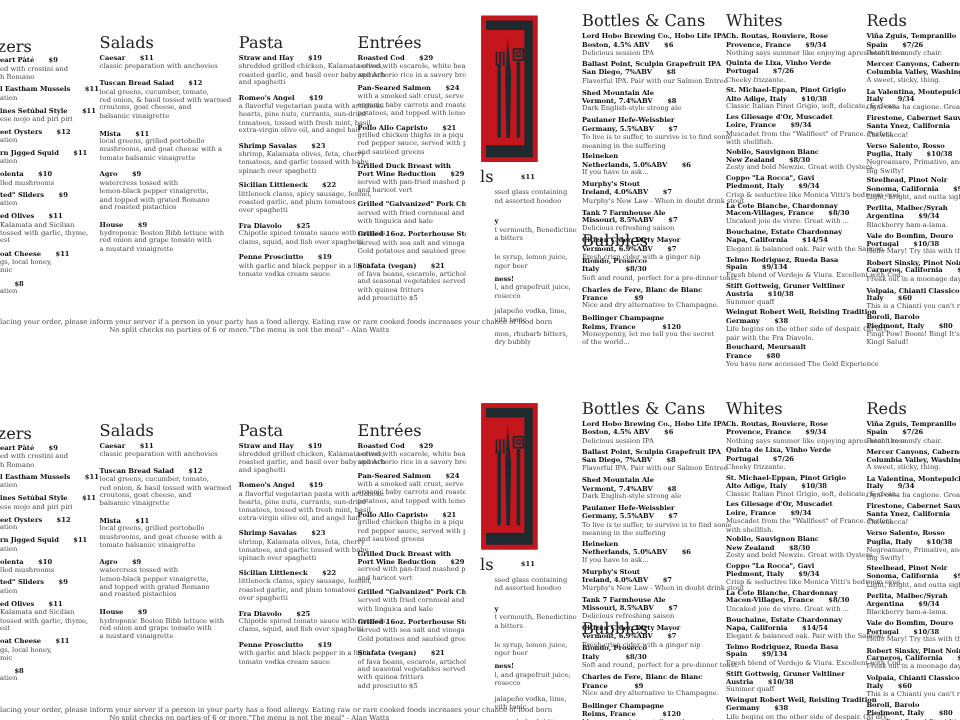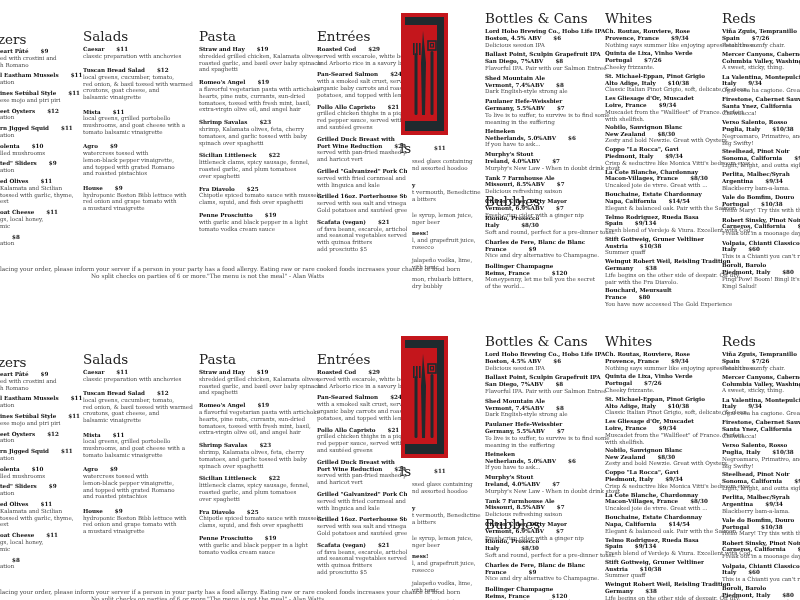--- a/index.html
+++ b/index.html
@@ -18,21 +18,21 @@
   .item .pr { font-weight: bold; color: #111; margin-left: 12px; }
   .item .ds { color: #444; display: block; }
   .item .ln2 { font-weight: bold; color: #111; display: block; }
   .footer { position: absolute; font-size: 5.8px; color: #444; white-space: nowrap; }
 
   
   .c-app { left: -45px; width: 110px; }
   .c-sal { left: 83px; width: 110px; }
   .c-pas { left: 199px; width: 118px; }
   .c-cock { left: 338px; width: 120px; }
-  .c-ent { left: 317px; width: 90px; overflow: hidden; height: 323px; background: transparent; }
+  .c-ent { left: 298px; width: 90px; overflow: hidden; height: 323px; background: transparent; }
   .c-bot { left: 485px; width: 115px; }
   .c-whi { left: 605px; width: 120px; }
   .c-red { left: 722px; width: 120px; }
 
   .logo { position: absolute; left: 401px; top: 13px; width: 47px; height: 122px; background: #c4161c; }
   .logo svg { position: absolute; left: 0; top: 0; }
 </style>
 </head>
 <body>
 

